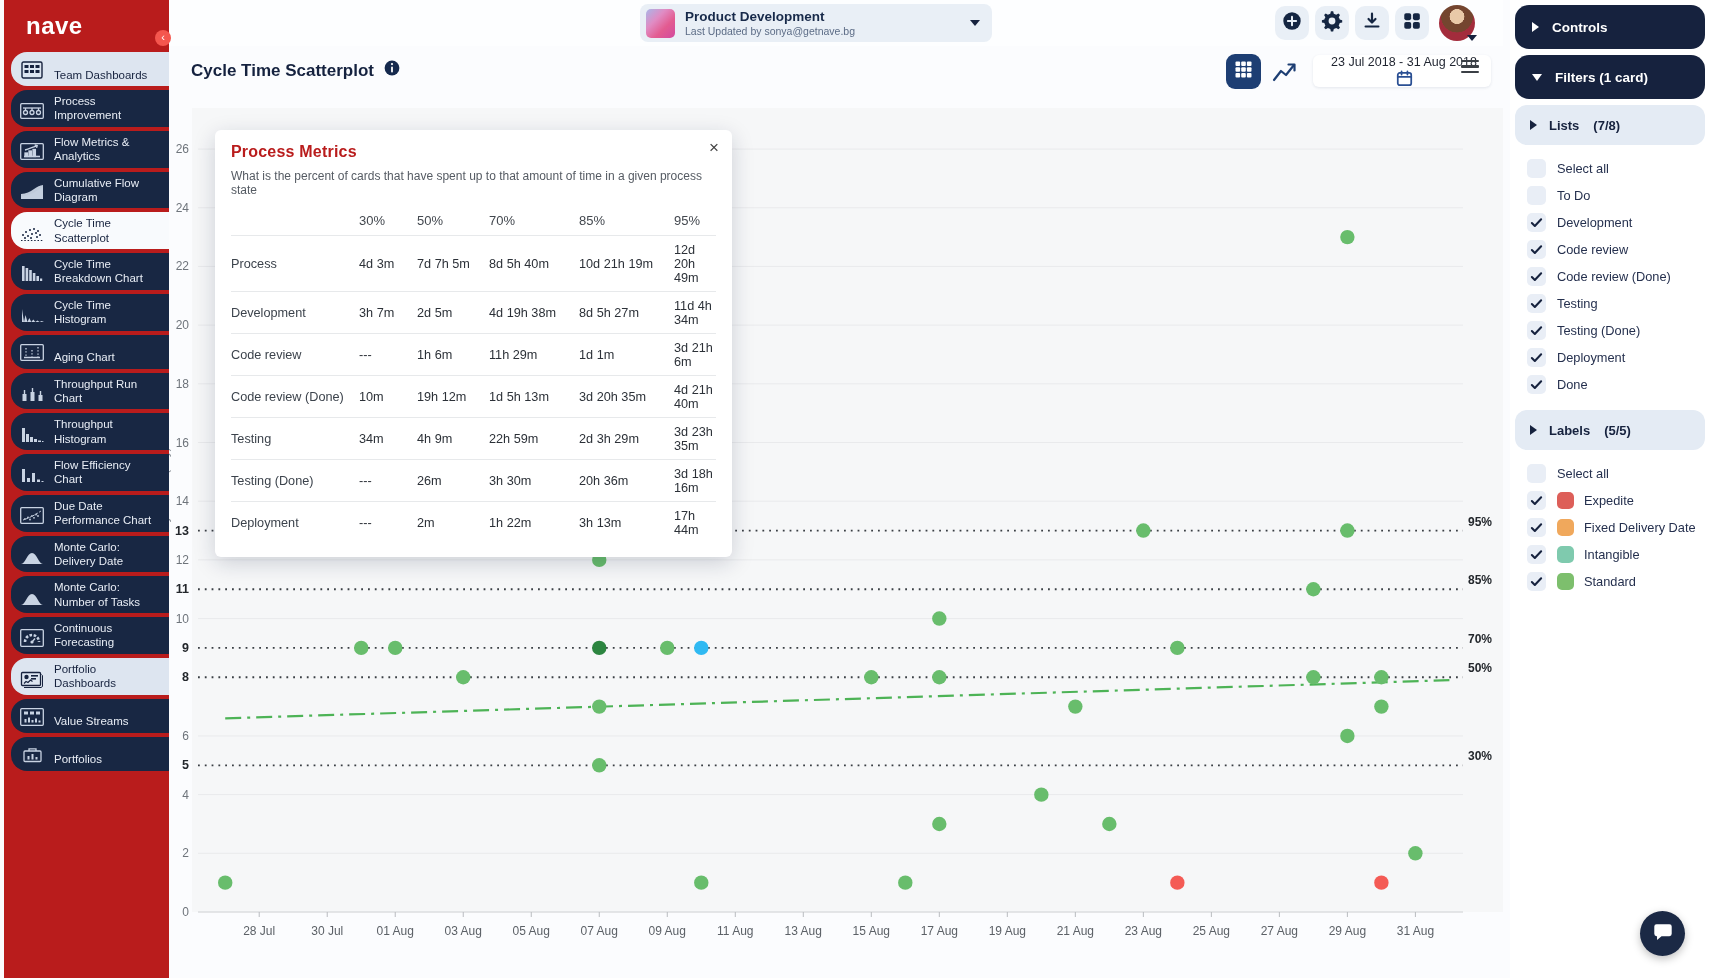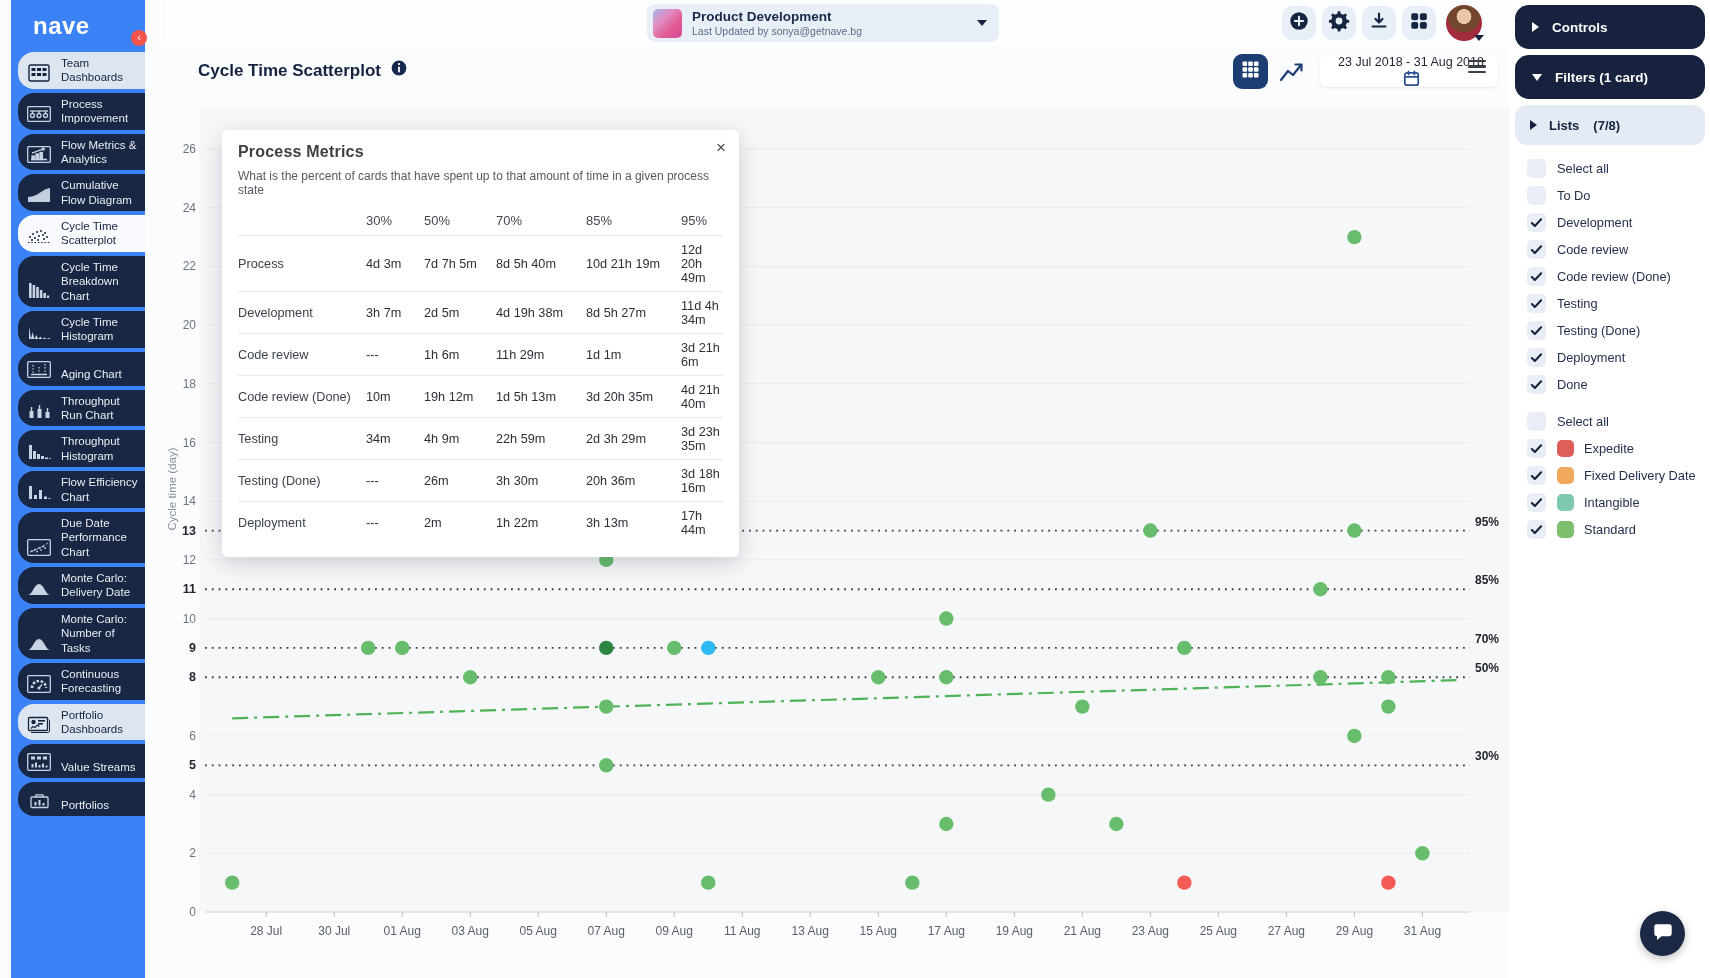--- a/index.html
+++ b/index.html
@@ -1,35 +1,35 @@
 <!DOCTYPE html>
 <html><head>
 <meta charset="utf-8">
 <style>
   * { margin:0; padding:0; box-sizing:border-box; }
   html,body { width:1710px; height:978px; overflow:hidden; }
   body { font-family:"Liberation Sans","DejaVu Sans",sans-serif; background:#fbfcfe; position:relative; }
 
   
-  .sidebar { position:absolute; left:11px; top:0; bottom:0; width:134px; background:#3b82f6; z-index:30; }
+  .sidebar { position:absolute; left:4px; top:0; bottom:0; width:165px; background:#b91c1c; z-index:30; }
   .logo { color:#fff; font-size:24px; font-weight:bold; letter-spacing:.5px; padding:12px 0 10px 22px; }
   .collapse-badge { position:absolute; top:30px; right:-2px; width:16px; height:16px; border-radius:50%;
     background:#f4564e; color:#fff; font-size:11px; line-height:15px; text-align:center; cursor:pointer; z-index:40;}
   .nav-list { display:flex; flex-direction:column; gap:4px; padding-top:2px; }
   .nav-item { margin-left:7px; border-radius:16px 0 0 16px; background:#182743; color:#e8edf5;
     display:flex; align-items:flex-end; min-height:34px; padding:4px 4px 4px 8px; cursor:pointer; }
   .nav-item .nav-icon { width:26px; height:24px; flex:0 0 26px; display:flex; align-items:center; justify-content:center; color:#c8d3e3; }
   .nav-item .nav-label { font-size:11.5px; line-height:1.25; margin-left:9px; width:104px; font-weight:500;}
   .nav-item.group { background:#dde5f0; color:#16223e; }
   .nav-item.group .nav-icon { color:#16223e; }
   .nav-item.active { background:#f8fafd; color:#16223e; font-weight:bold; }
   .nav-item.active .nav-icon { color:#16223e; }
 
   
-  .main { position:absolute; left:165px; top:0; width:1345px; height:978px; background:#fbfcfe; }
+  .main { position:absolute; left:158px; top:0; width:1345px; height:978px; background:#fbfcfe; }
 
   .topbar { position:relative; height:46px; background:#fdfeff; }
   .board-pill { position:absolute; left:482px; top:4px; width:352px; height:38px; background:#e9eff6;
     border-radius:8px; display:flex; align-items:center; padding:0 12px 0 6px; cursor:pointer; }
   .board-thumb { width:29px; height:29px; border-radius:5px;
     background:linear-gradient(135deg,#a9b6e8 0%,#e08cc4 35%,#e35b90 65%,#d2499f 100%); flex:0 0 29px;}
   .board-text { margin-left:10px; flex:1; }
   .board-title { font-size:13.5px; font-weight:bold; color:#182a4a; }
   .board-sub { font-size:10.5px; color:#5c6c86; margin-top:1px; }
   .chev-down { width:0; height:0; border-left:5px solid transparent; border-right:5px solid transparent;
@@ -54,21 +54,21 @@
     padding:0 9px 0 13px; cursor:pointer;flex-direction:column; }
   .date-text { font-size:12.5px; color:#1f2430; flex:1; }
   .chart-menu { position:absolute; left:1303px; top:60px; width:18px; cursor:pointer; z-index:5; }
   .chart-menu div { height:2.4px; background:#3a3f45; margin-bottom:3px; border-radius:1px;}
 
   .chart-wrap { position:absolute; left:0; top:100px; width:1345px; height:860px; }
 
   
   .popup { position:absolute; left:57px; top:130px; width:517px; background:#fff; border-radius:6px;
     box-shadow:0 6px 22px rgba(15,30,60,.18); z-index:20; padding:13px 16px 14px 16px; }
-  .popup-title { font-size:16px; font-weight:bold; color:#404040; letter-spacing:.2px;}
+  .popup-title { font-size:16px; font-weight:bold; color:#b91c1c; letter-spacing:.2px;}
   .popup-close { position:absolute; right:13px; top:8px; font-size:17px; color:#444; cursor:pointer; }
   .popup-sub { font-size:12px; color:#555b63; margin-top:8px; }
   .popup table { border-collapse:collapse; margin-top:10px; width:100%; table-layout:fixed; }
   .popup th { text-align:left; font-weight:normal; font-size:13px; color:#43484f; padding:6px 0 7px 0; }
   .popup td { font-size:12.7px; color:#2c3138; padding:6.5px 0; border-top:1px solid #e7e9eb; }
   .popup td.rowlabel { color:#3c434c;margin-left:14px; }
   .popup col.c-label { width:128px; } .popup col.c1 { width:58px; } .popup col.c2 { width:72px; }
   .popup col.c3 { width:90px; } .popup col.c4 { width:95px; } .popup col.c5 { width:auto; }
 
   
@@ -713,20 +713,25 @@
       <div class="chk-row">
         <span class="chk-box">
           <svg width="13" height="13" viewBox="0 0 14 14" fill="none" stroke="#16223e" stroke-width="2.2" stroke-linecap="round" stroke-linejoin="round">
             <path d="M2 7.5l3.2 3.2L12 3.5"></path>
           </svg>
         </span>
         <span class="chk-label">Done</span>
       </div>
     </div>
 
+  <div class="rcard-light">
+    <span class="tri-right"></span>
+    <span>Labels</span>
+    <span class="hdr-count">(5/5)</span>
+  </div>
   <div class="chk-list" id="labels-items">
       <div class="chk-row">
         <span class="chk-box"></span>
         <span class="chk-label">Select all</span>
       </div>
       <div class="chk-row">
         <span class="chk-box">
           <svg width="13" height="13" viewBox="0 0 14 14" fill="none" stroke="#16223e" stroke-width="2.2" stroke-linecap="round" stroke-linejoin="round">
             <path d="M2 7.5l3.2 3.2L12 3.5"></path>
           </svg>

